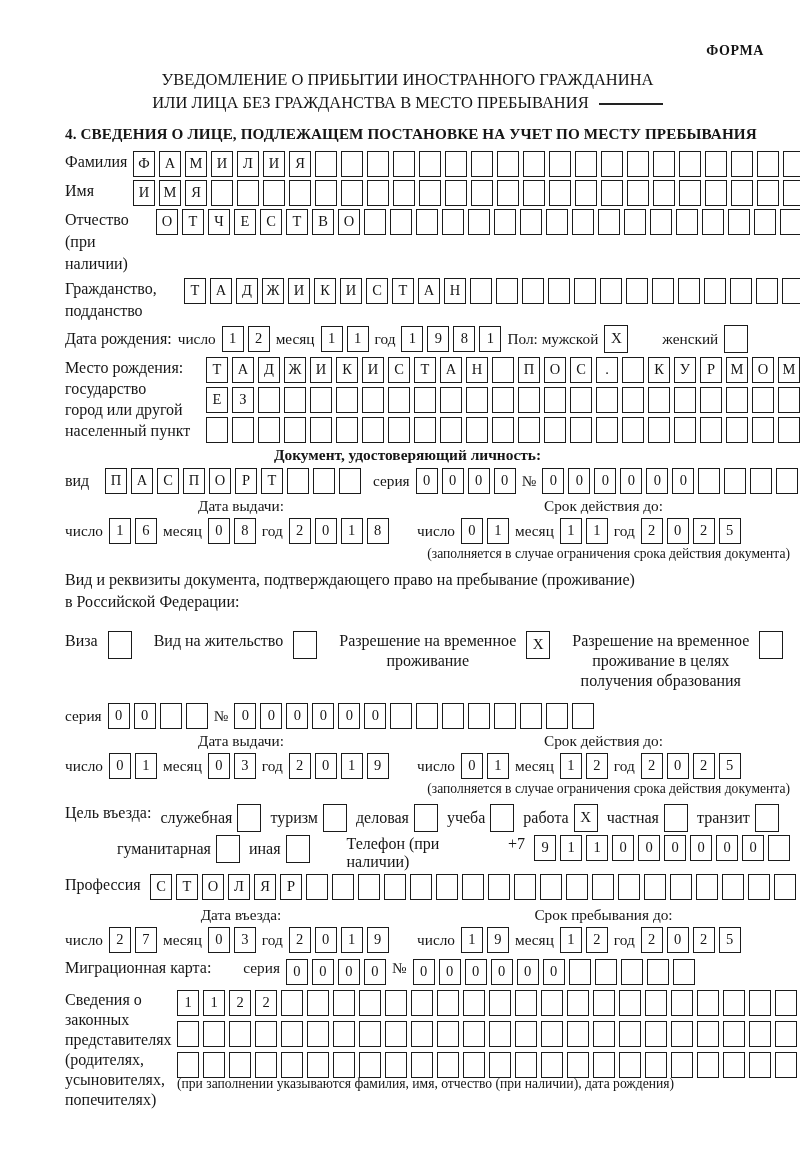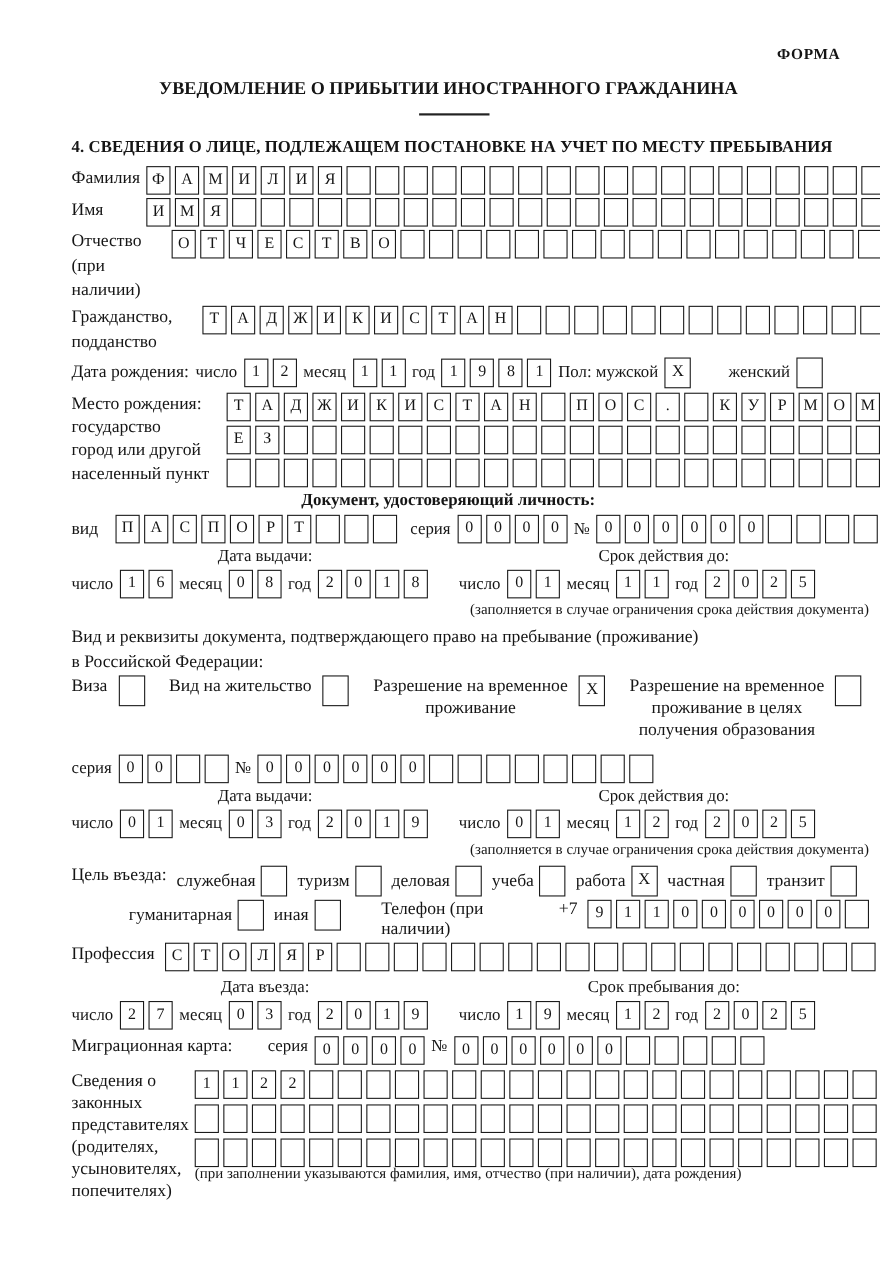--- a/index.html
+++ b/index.html
@@ -7,21 +7,21 @@
     width:800px;height:1163px;box-sizing:border-box;
     padding:34px 10px 0 65px;overflow:hidden;background:#fff;
     font-family:"Liberation Serif", serif;color:#151515;font-size:16px;
     position:relative;
   }
   
   .hdr{margin-left:552px;font-size:14.5px;line-height:1.26;white-space:nowrap;}
   .hdr-sub{margin-top:5px;font-size:14px;line-height:1.26;}
   .forma{margin-top:9px;text-align:right;padding-right:26px;font-weight:bold;font-size:14px;letter-spacing:.6px;}
   
-  .title{margin-top:10px;text-align:center;font-weight:bold;font-size:16.5px;line-height:1.38;padding-right:40px;}
+  .title{margin-top:10px;text-align:center;font-weight:normal;font-size:16.5px;line-height:1.38;padding-right:40px;}
   .title-line{display:inline-block;width:64px;border-bottom:2px solid #222;margin-left:10px;transform:translateY(-3px);}
   .sect{margin-top:10px;font-weight:bold;font-size:15.2px;letter-spacing:.1px;white-space:nowrap;}
   
   .frow{display:flex;align-items:flex-start;column-gap:6px;margin-top:3px;}
   .lbl{line-height:22px;white-space:pre-line;flex:none;}
   .w62{width:62px}.w85{width:85px}.w113{width:113px}.w135{width:135px}.w79{width:79px}.w106{width:106px}
   .boxes{display:inline-flex;column-gap:4px;flex:none;}
   .cell{
     width:20px;height:24px;border:1.6px solid #1b1b1b;background:#fff;flex:none;
     display:inline-flex;align-items:center;justify-content:center;
@@ -32,21 +32,21 @@
   
   .dcols{display:flex;margin-top:3px;}
   .dcol-l{width:352px;flex:none;}
   .dcol-r{flex:1;}
   .dhead{text-align:center;font-size:15.3px;line-height:18px;}
   .drow{display:flex;align-items:center;column-gap:6px;margin-top:3px;}
   .dlbl{font-size:15.3px;flex:none;}
   .note-r{text-align:right;font-size:13.6px;line-height:15px;margin-top:2px;}
   .intro{margin-top:8px;line-height:22px;}
   
-  .cbrow{display:flex;align-items:flex-start;column-gap:22px;margin-top:1px;}
+  .cbrow{display:flex;align-items:flex-start;column-gap:22px;margin-top:18px;}
   .cbitem{display:flex;align-items:flex-start;column-gap:10px;}
   .cbl{white-space:pre-line;text-align:center;line-height:20px;}
   
   .optrow{display:flex;align-items:flex-start;column-gap:9px;margin-top:8px;flex-wrap:nowrap;}
   .opt{display:flex;align-items:center;column-gap:5px;flex:none;}
   .indent{padding-left:52px;margin-top:3px;}
   .gapl{margin-left:28px;}
   .center-b{margin-top:2px;text-align:center;font-weight:bold;font-size:15.4px;line-height:20px;padding-right:40px;}
   .reps{position:relative;margin-top:5px;}
   .reps .lbl{line-height:20px;}
@@ -56,21 +56,21 @@
 </head>
 <body>
 
 <div class="page">
 
   <div class="forma">ФОРМА</div>
 
   <div class="title">
     <div>УВЕДОМЛЕНИЕ О ПРИБЫТИИ ИНОСТРАННОГО ГРАЖДАНИНА</div>
     <div>
-      <span class="title-line"></span>
+      <span>ИЛИ ЛИЦА БЕЗ ГРАЖДАНСТВА В МЕСТО ПРЕБЫВАНИЯ</span><span class="title-line"></span>
     </div>
   </div>
 
   <div class="sect">4. СВЕДЕНИЯ О ЛИЦЕ, ПОДЛЕЖАЩЕМ ПОСТАНОВКЕ НА УЧЕТ ПО МЕСТУ ПРЕБЫВАНИЯ</div>
 
   <div class="frow mt8">
     <span class="lbl w62">Фамилия</span>
     <span class="boxes">
         <span class="cell">Ф</span>
         <span class="cell">А</span>

